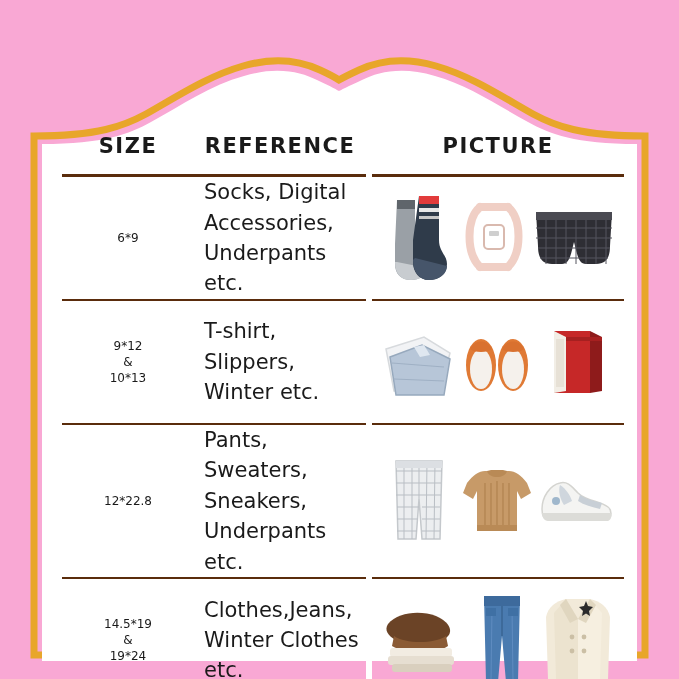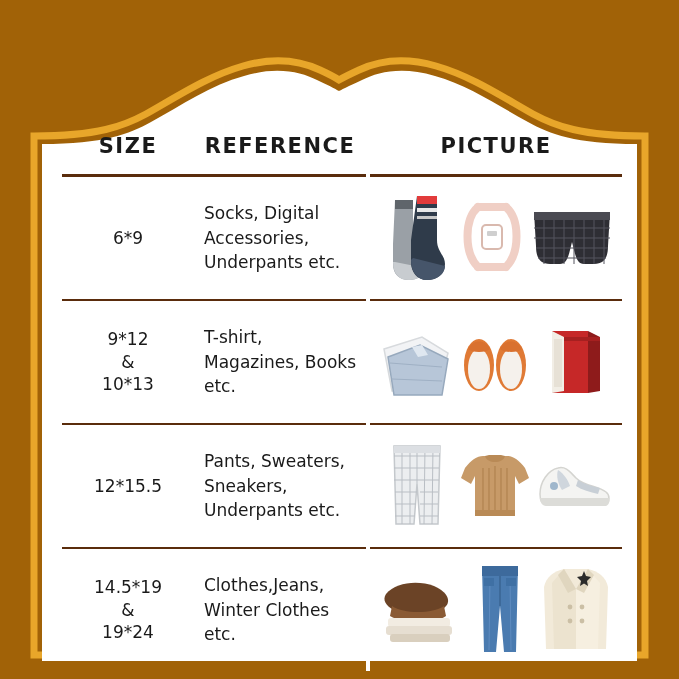--- a/index.html
+++ b/index.html
@@ -10,21 +10,21 @@
     width: 679px;
     height: 679px;
     background: #6b3410;
     font-family: "DejaVu Sans", sans-serif;
     overflow: hidden;
   }
   .poster {
     position: relative;
     width: 679px;
     height: 679px;
-    background: #a16207;
+    background: #f9a8d4;
   }
   
   .card {
     position: absolute;
     left: 28px;
     top: 18px;
     width: 623px;
     height: 643px;
   }
   .card-arch {
@@ -61,38 +61,38 @@
     font-size: 21px;
     letter-spacing: 1.5px;
     font-weight: bold;
     color: #1a1a1a;
     text-align: center;
     border-bottom: 3px solid #5a2c0c;
     font-family: "DejaVu Sans", sans-serif;
   }
   thead th.col-pic,
   tbody td.col-pic {
-    border-left: 4px solid #ffffff;
+    border-left: 6px solid #ffffff;
   }
   tbody tr td {
     border-bottom: 2px solid #5a2c0c;
     height: 114px;
   }
   tbody tr:last-child td {
     border-bottom: none;
   }
   .cell-size {
     text-align: center;
-    font-size: 17px;
+    font-size: 12px;
     color: #1a1a1a;
     line-height: 1.35;
   }
   .cell-ref {
     text-align: left;
-    font-size: 17px;
+    font-size: 21px;
     color: #1a1a1a;
     line-height: 1.45;
     padding-left: 10px !important;
     padding-right: 6px !important;
   }
   .cell-pic {
     padding: 4px 0 !important;
   }
   .pic-row {
     display: flex;
@@ -202,21 +202,21 @@
                     <line x1="8" y1="52" x2="76" y2="52"></line>
                   </g>
                 </svg>
               </div>
             </div>
           </td>
         </tr>
 
         <tr>
           <td class="col-size cell-size">9*12<br>&amp;<br>10*13</td>
-          <td class="col-ref cell-ref">T-shirt, Magazines, Books etc.</td>
+          <td class="col-ref cell-ref">T-shirt, Slippers, Winter etc.</td>
           <td class="col-pic cell-pic">
             <div class="pic-row">
               <div class="pic-item">
                 <svg width="78" height="78" viewBox="0 0 78 78">
 
                   <path d="M6,26 L44,14 L70,30 L60,68 L14,68 Z" fill="#f2f3f5" stroke="#d7dadd" stroke-width="1.5"></path>
 
                   <path d="M10,34 L42,22 L70,36 L64,72 L16,72 Z" fill="#b7c6d8" stroke="#97a9bd" stroke-width="1.5"></path>
                   <path d="M34,24 L44,22 L50,32 L40,34 Z" fill="#dfe7f0"></path>
                   <path d="M12,40 L64,44" stroke="#9fb0c4" stroke-width="1.2" fill="none"></path>
@@ -240,21 +240,21 @@
                   <path d="M10,6 L22,12 L22,66 L10,68 Z" fill="#f2eee6"></path>
                   <rect x="12" y="14" width="8" height="48" fill="#e7e1d6"></rect>
                   <path d="M22,12 L58,12 L58,16 L22,16 Z" fill="#a62020"></path>
                 </svg>
               </div>
             </div>
           </td>
         </tr>
 
         <tr>
-          <td class="col-size cell-size">12*15.5</td>
+          <td class="col-size cell-size">12*22.8</td>
           <td class="col-ref cell-ref">Pants, Sweaters, Sneakers, Underpants etc.</td>
           <td class="col-pic cell-pic">
             <div class="pic-row">
               <div class="pic-item">
                 <svg width="62" height="92" viewBox="0 0 62 92">
                   <path d="M8,6 L54,6 L52,84 L34,84 L31,44 L28,84 L10,84 Z" fill="#eceef0" stroke="#c4c8cc" stroke-width="1.5"></path>
                   <g stroke="#b9bec4" stroke-width="1">
                     <line x1="16" y1="6" x2="16" y2="84"></line>
                     <line x1="24" y1="6" x2="24" y2="84"></line>
                     <line x1="31" y1="6" x2="31" y2="44"></line>

